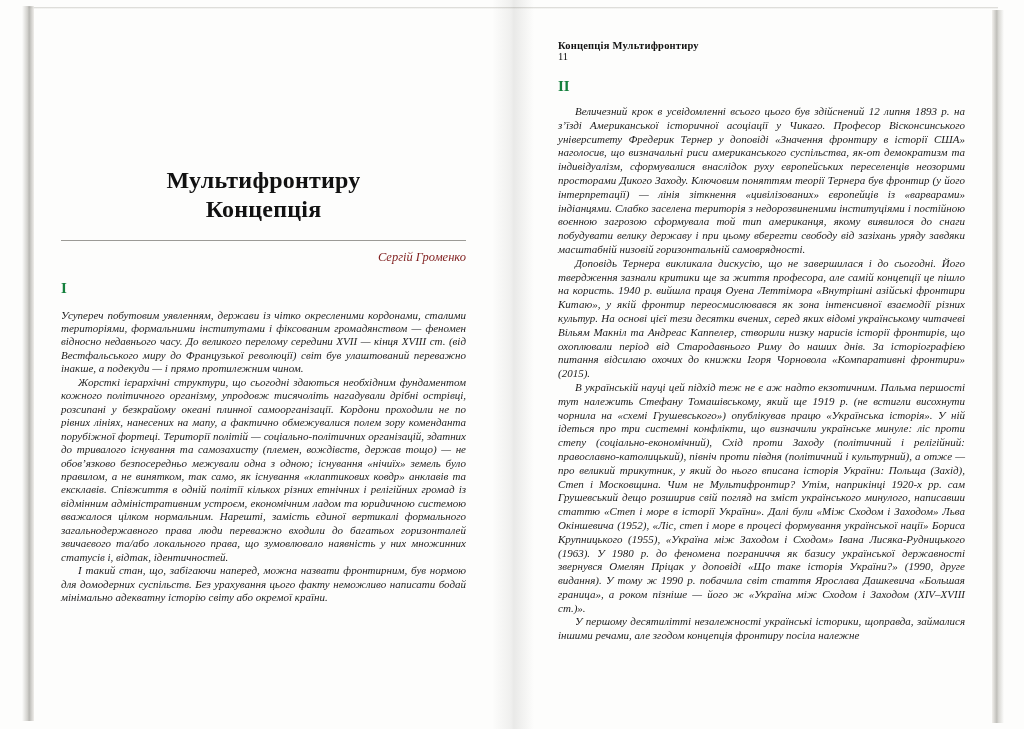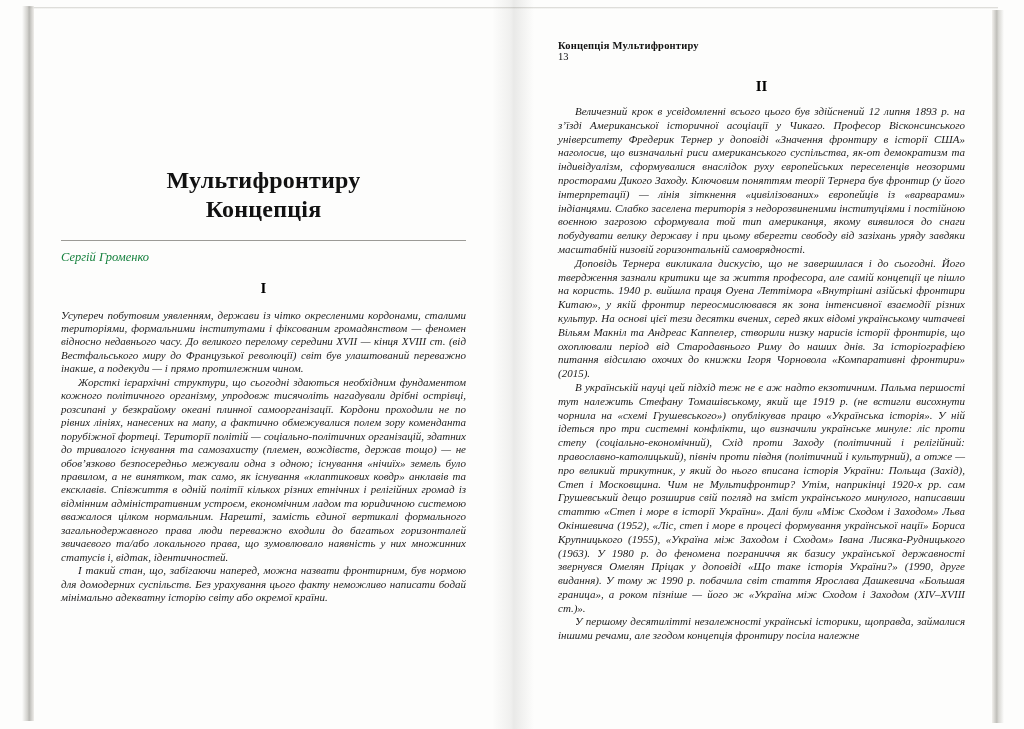--- a/index.html
+++ b/index.html
@@ -37,22 +37,22 @@
   .chapter-title {
     margin-top: 166px;
     text-align: center;
     font-weight: bold;
     font-size: 24px;
     line-height: 1.22;
     letter-spacing: .2px;
     color: #111;
   }
   .title-rule { border: 0; border-top: 1px solid #9b9a96; margin: 15px 0 0 0; }
-  .author { text-align: left; font-style: italic; font-size: 12.5px; margin-top: 9px; color: #15803d; }
-  .section-numeral { text-align: center; font-weight: bold; font-size: 15px; margin-top: 15px; color: #000000; }
+  .author { text-align: right; font-style: italic; font-size: 12.5px; margin-top: 9px; color: #7f1d1d; }
+  .section-numeral { text-align: left; font-weight: bold; font-size: 15px; margin-top: 15px; color: #15803d; }
   .body { margin-top: 12px; font-size: 11px; line-height: 13.45px; text-align: justify; font-style: italic; }
   .body p { margin: 0; text-indent: 17px; }
   .body p.no-indent { text-indent: 0; }
   
   .right-col { position: absolute; left: 558px; top: 0; width: 407px; }
   .running-header {
     margin-top: 40px;
     display: flex;
     justify-content: space-between;
     align-items: baseline;
@@ -85,21 +85,21 @@
     <div class="body">
       <p class="no-indent">Усупереч побутовим уявленням, держави із чітко окресленими кордонами, сталими територіями, формальними інститутами і фіксованим громадянством — феномен відносно недавнього часу. До великого перелому середини XVII — кінця XVIII ст. (від Вестфальського миру до Французької революції) світ був улаштований переважно інакше, а подекуди — і прямо протилежним чином.</p>
       <p>Жорсткі ієрархічні структури, що сьогодні здаються необхідним фундаментом кожного політичного організму, упродовж тисячоліть нагадували дрібні острівці, розсипані у безкрайому океані плинної самоорганізації. Кордони проходили не по рівних лініях, нанесених на мапу, а фактично обмежувалися полем зору коменданта порубіжної фортеці. Території політій — соціально-політичних організацій, здатних до тривалого існування та самозахисту (племен, вождівств, держав тощо) — не обов’язково безпосередньо межували одна з одною; існування «нічиїх» земель було правилом, а не винятком, так само, як існування «клаптикових ковдр» анклавів та ексклавів. Співжиття в одній політії кількох різних етнічних і релігійних громад із відмінним адміністративним устроєм, економічним ладом та юридичною системою вважалося цілком нормальним. Нарешті, замість єдиної вертикалі формального загальнодержавного права люди переважно входили до багатьох горизонталей звичаєвого та/або локального права, що зумовлювало наявність у них множинних статусів і, відтак, ідентичностей.</p>
       <p>І такий стан, що, забігаючи наперед, можна назвати фронтирним, був нормою для домодерних суспільств. Без урахування цього факту неможливо написати бодай мінімально адекватну історію світу або окремої країни.</p>
     </div>
   </div>
 
   <div class="right-col">
     <div class="running-header">
       <span class="rh-title">Концепція Мультифронтиру</span>
-      <span class="rh-num">13</span>
+      <span class="rh-num">11</span>
     </div>
     <div class="section-numeral">II</div>
     <div class="body">
       <p>Величезний крок в усвідомленні всього цього був здійснений 12 липня 1893 р. на з’їзді Американської історичної асоціації у Чикаго. Професор Вісконсинського університету Фредерик Тернер у доповіді «Значення фронтиру в історії США» наголосив, що визначальні риси американського суспільства, як-от демократизм та індивідуалізм, сформувалися внаслідок руху європейських переселенців неозорими просторами Дикого Заходу. Ключовим поняттям теорії Тернера був фронтир (у його інтерпретації) — лінія зіткнення «цивілізованих» європейців із «варварами» індіанцями. Слабко заселена територія з недорозвиненими інституціями і постійною воєнною загрозою сформувала той тип американця, якому виявилося до снаги побудувати велику державу і при цьому вберегти свободу від зазіхань уряду завдяки масштабній низовій горизонтальній самоврядності.</p>
       <p>Доповідь Тернера викликала дискусію, що не завершилася і до сьогодні. Його твердження зазнали критики ще за життя професора, але самій концепції це пішло на користь. 1940 р. вийшла праця Оуена Леттімора «Внутрішні азійські фронтири Китаю», у якій фронтир переосмислювався як зона інтенсивної взаємодії різних культур. На основі цієї тези десятки вчених, серед яких відомі українському читачеві Вільям Макніл та Андреас Каппелер, створили низку нарисів історії фронтирів, що охоплювали період від Стародавнього Риму до наших днів. За історіографією питання відсилаю охочих до книжки Ігоря Чорновола «Компаративні фронтири» (2015).</p>
       <p>В українській науці цей підхід теж не є аж надто екзотичним. Пальма першості тут належить Стефану Томашівському, який ще 1919 р. (не встигли висохнути чорнила на «схемі Грушевського») опублікував працю «Українська історія». У ній ідеться про три системні конфлікти, що визначили українське минуле: ліс проти степу (соціально-економічний), Схід проти Заходу (політичний і релігійний: православно-католицький), північ проти півдня (політичний і культурний), а отже — про великий трикутник, у який до нього вписана історія України: Польща (Захід), Степ і Московщина. Чим не Мультифронтир? Утім, наприкінці 1920-х рр. сам Грушевський дещо розширив свій погляд на зміст українського минулого, написавши статтю «Степ і море в історії України». Далі були «Між Сходом і Заходом» Льва Окіншевича (1952), «Ліс, степ і море в процесі формування української нації» Бориса Крупницького (1955), «Україна між Заходом і Сходом» Івана Лисяка-Рудницького (1963). У 1980 р. до феномена пограниччя як базису української державності звернувся Омелян Пріцак у доповіді «Що таке історія України?» (1990, друге видання). У тому ж 1990 р. побачила світ стаття Ярослава Дашкевича «Большая граница», а роком пізніше — його ж «Україна між Сходом і Заходом (XIV–XVIII ст.)».</p>
       <p>У першому десятилітті незалежності українські історики, щоправда, займалися іншими речами, але згодом концепція фронтиру посіла належне</p>
     </div>
   </div>
 </div>

